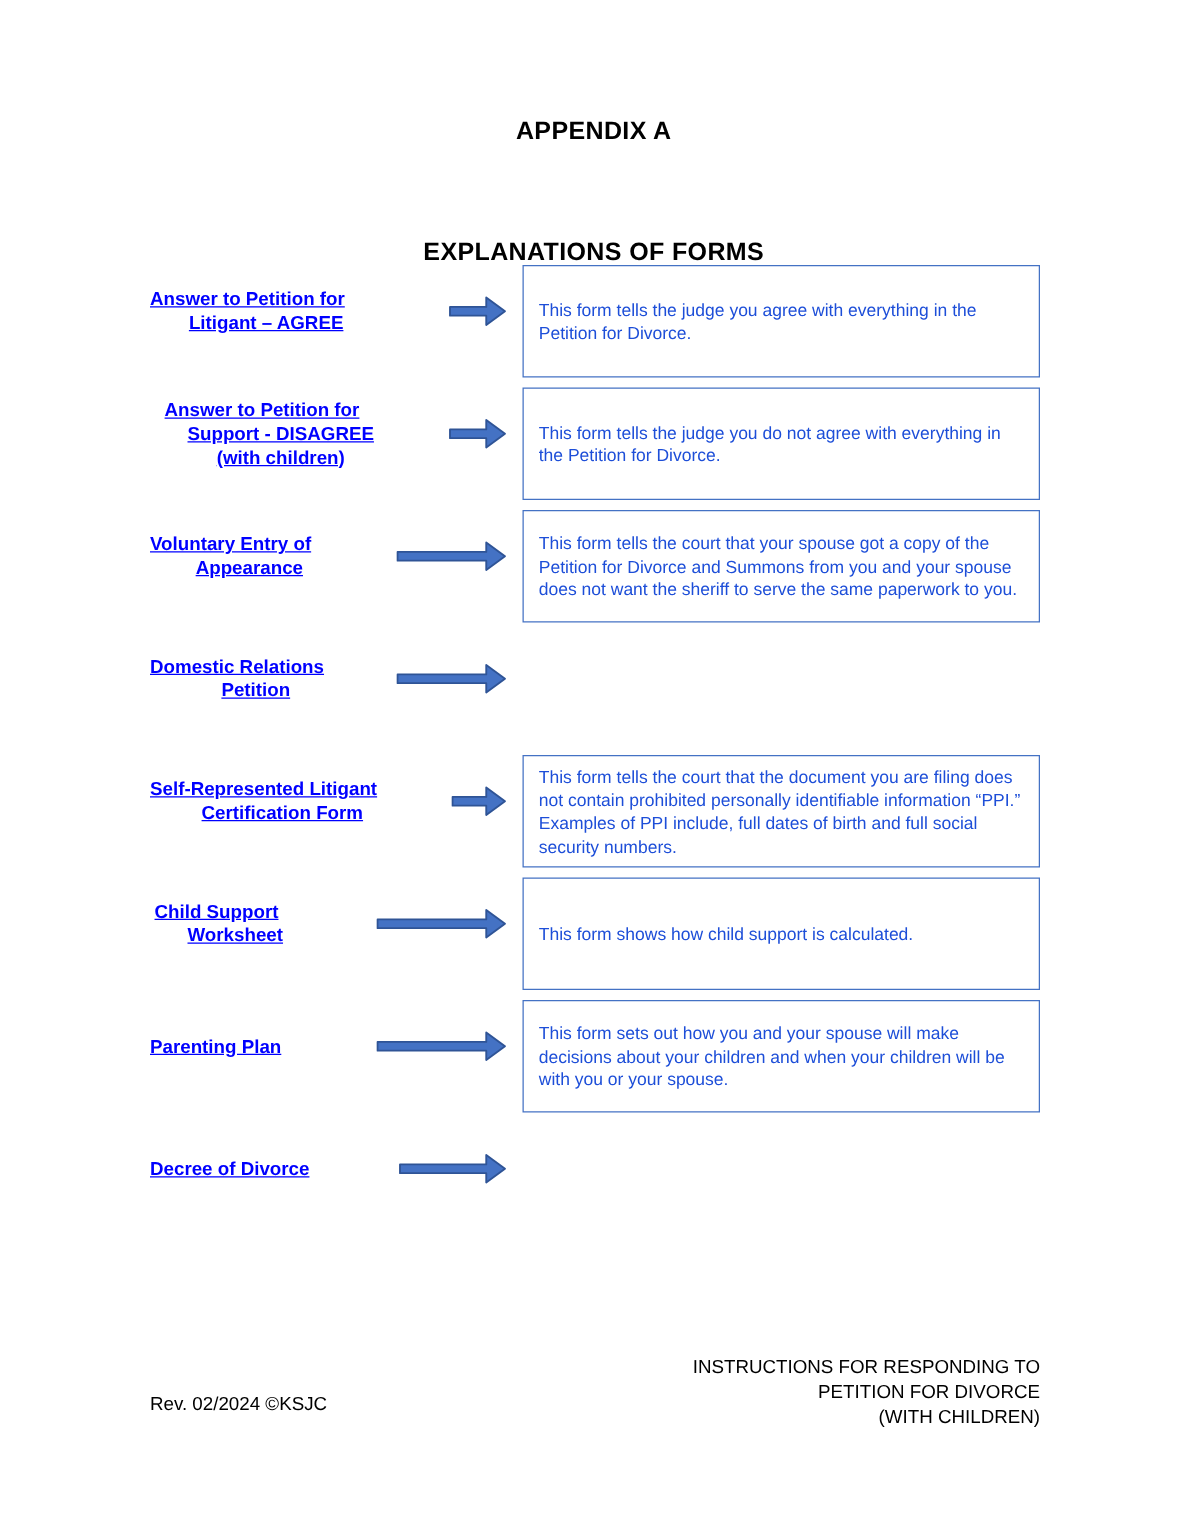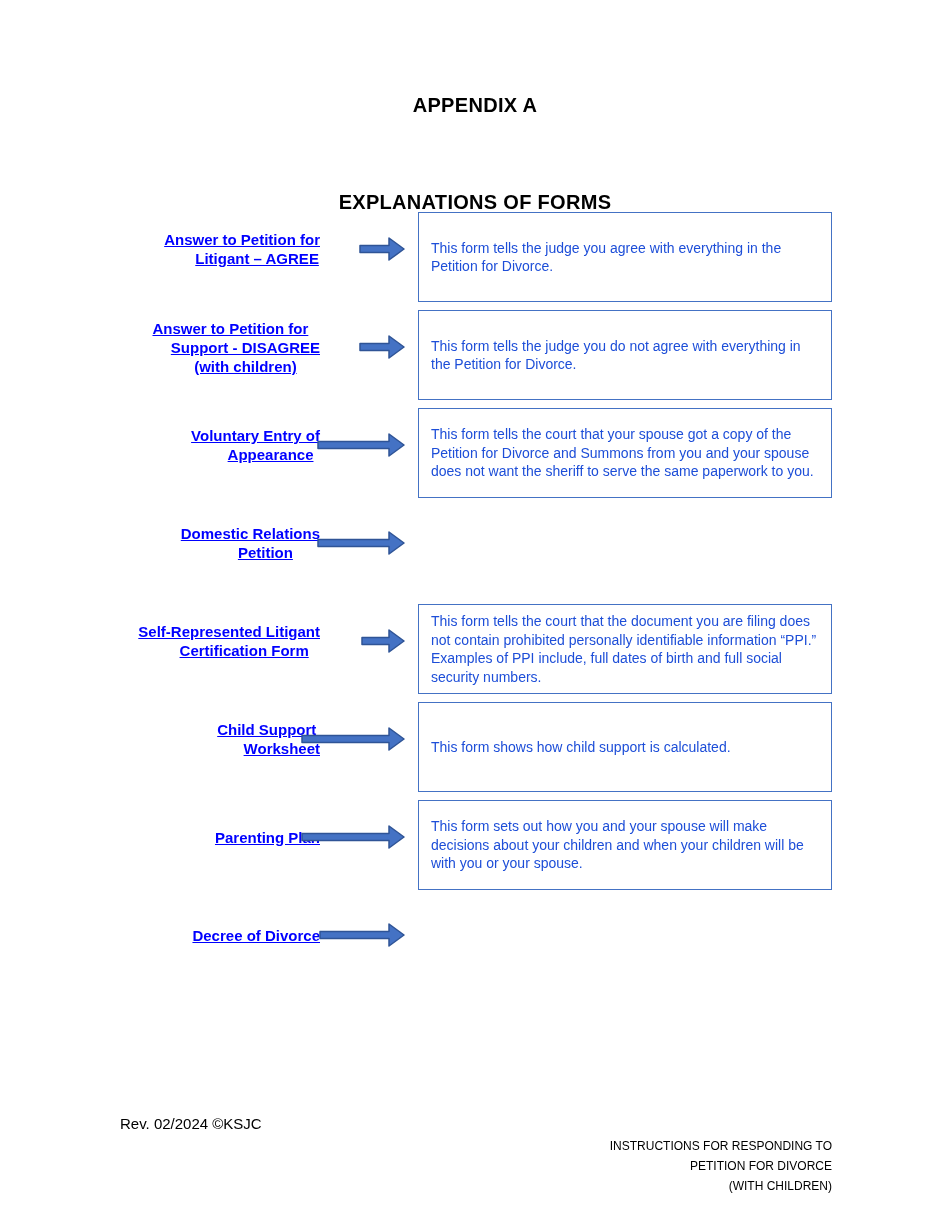--- a/index.html
+++ b/index.html
@@ -6,36 +6,36 @@
   body{width:950px;height:1230px;font-family:"Liberation Sans",sans-serif;color:#000;}
   .page{position:relative;width:950px;height:1230px;overflow:hidden;background:#fff;}
 
   .doc-title{position:absolute;left:0;width:100%;text-align:center;font-weight:bold;font-size:20px;letter-spacing:.3px;}
   .doc-title.t1{top:94px;}
   .doc-title.t2{top:155px;margin-top:36px;}
 
   .rows{position:absolute;left:120px;top:212px;width:712px;}
   .row{display:flex;align-items:stretch;min-height:90px;margin-bottom:8px;}
 
-  .link-cell{flex:0 0 200px;display:flex;align-items:center;justify-content:flex-end;}
+  .link-cell{flex:0 0 200px;display:flex;align-items:center;justify-content:flex-start;}
   .form-link{display:block;width:max-content;text-align:center;color:var(--link,#0000ff);
              font-weight:bold;font-size:15px;line-height:19px;text-decoration:underline;
              transform:translateY(-8px);cursor:pointer;}
   .form-link .ln{white-space:nowrap;}
   .form-link .cont{padding-left:30px;}
 
   .arrow-cell{flex:0 0 98px;position:relative;}
   .arrow{position:absolute;right:13px;top:50%;transform:translateY(calc(-50% - 8px));line-height:0;}
 
   .desc-box{flex:1;border:1px solid var(--box-border,#4472c4);background:#fff;
             display:flex;align-items:center;padding:6px 12px;box-sizing:border-box;}
   .desc-text{font-size:14px;line-height:18.5px;color:#1d4ed8;}
 
   .footer-rev{position:absolute;left:120px;top:1115px;font-size:15px;}
-  .footer-right{position:absolute;right:118px;top:1136px;text-align:right;font-size:12px;line-height:20px;}
+  .footer-right{position:absolute;right:118px;top:1084px;text-align:right;font-size:15px;line-height:20px;}
 </style>
 </head>
 <body>
 
 <div class="page">
 
   <div class="doc-title t1">APPENDIX A</div>
   <div class="doc-title t2">EXPLANATIONS OF FORMS</div>
 
   <div class="rows">

